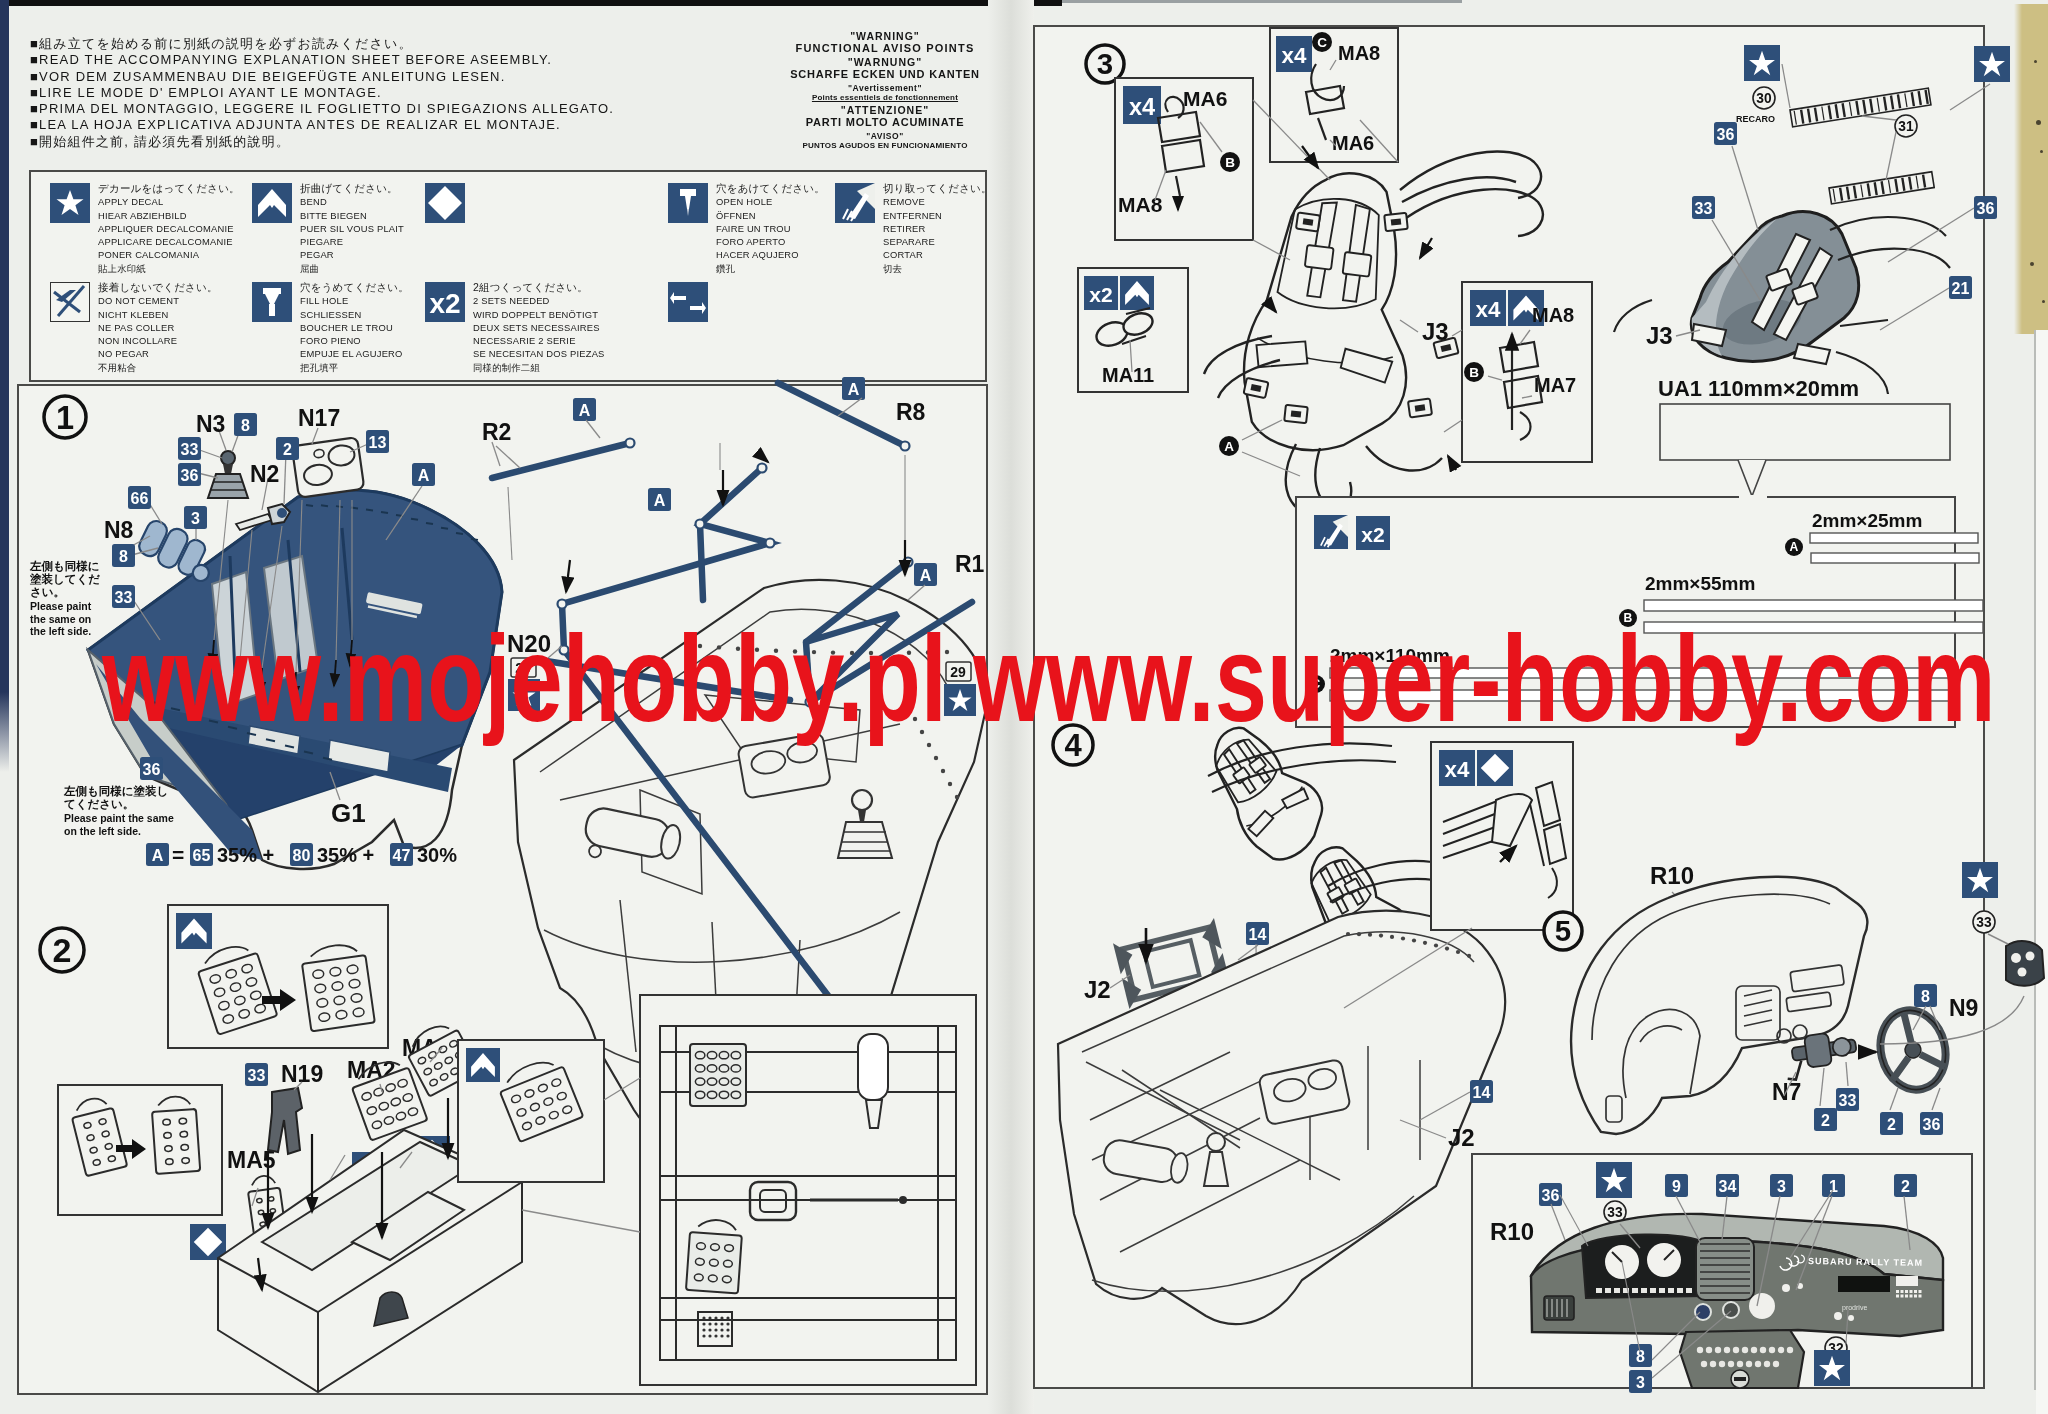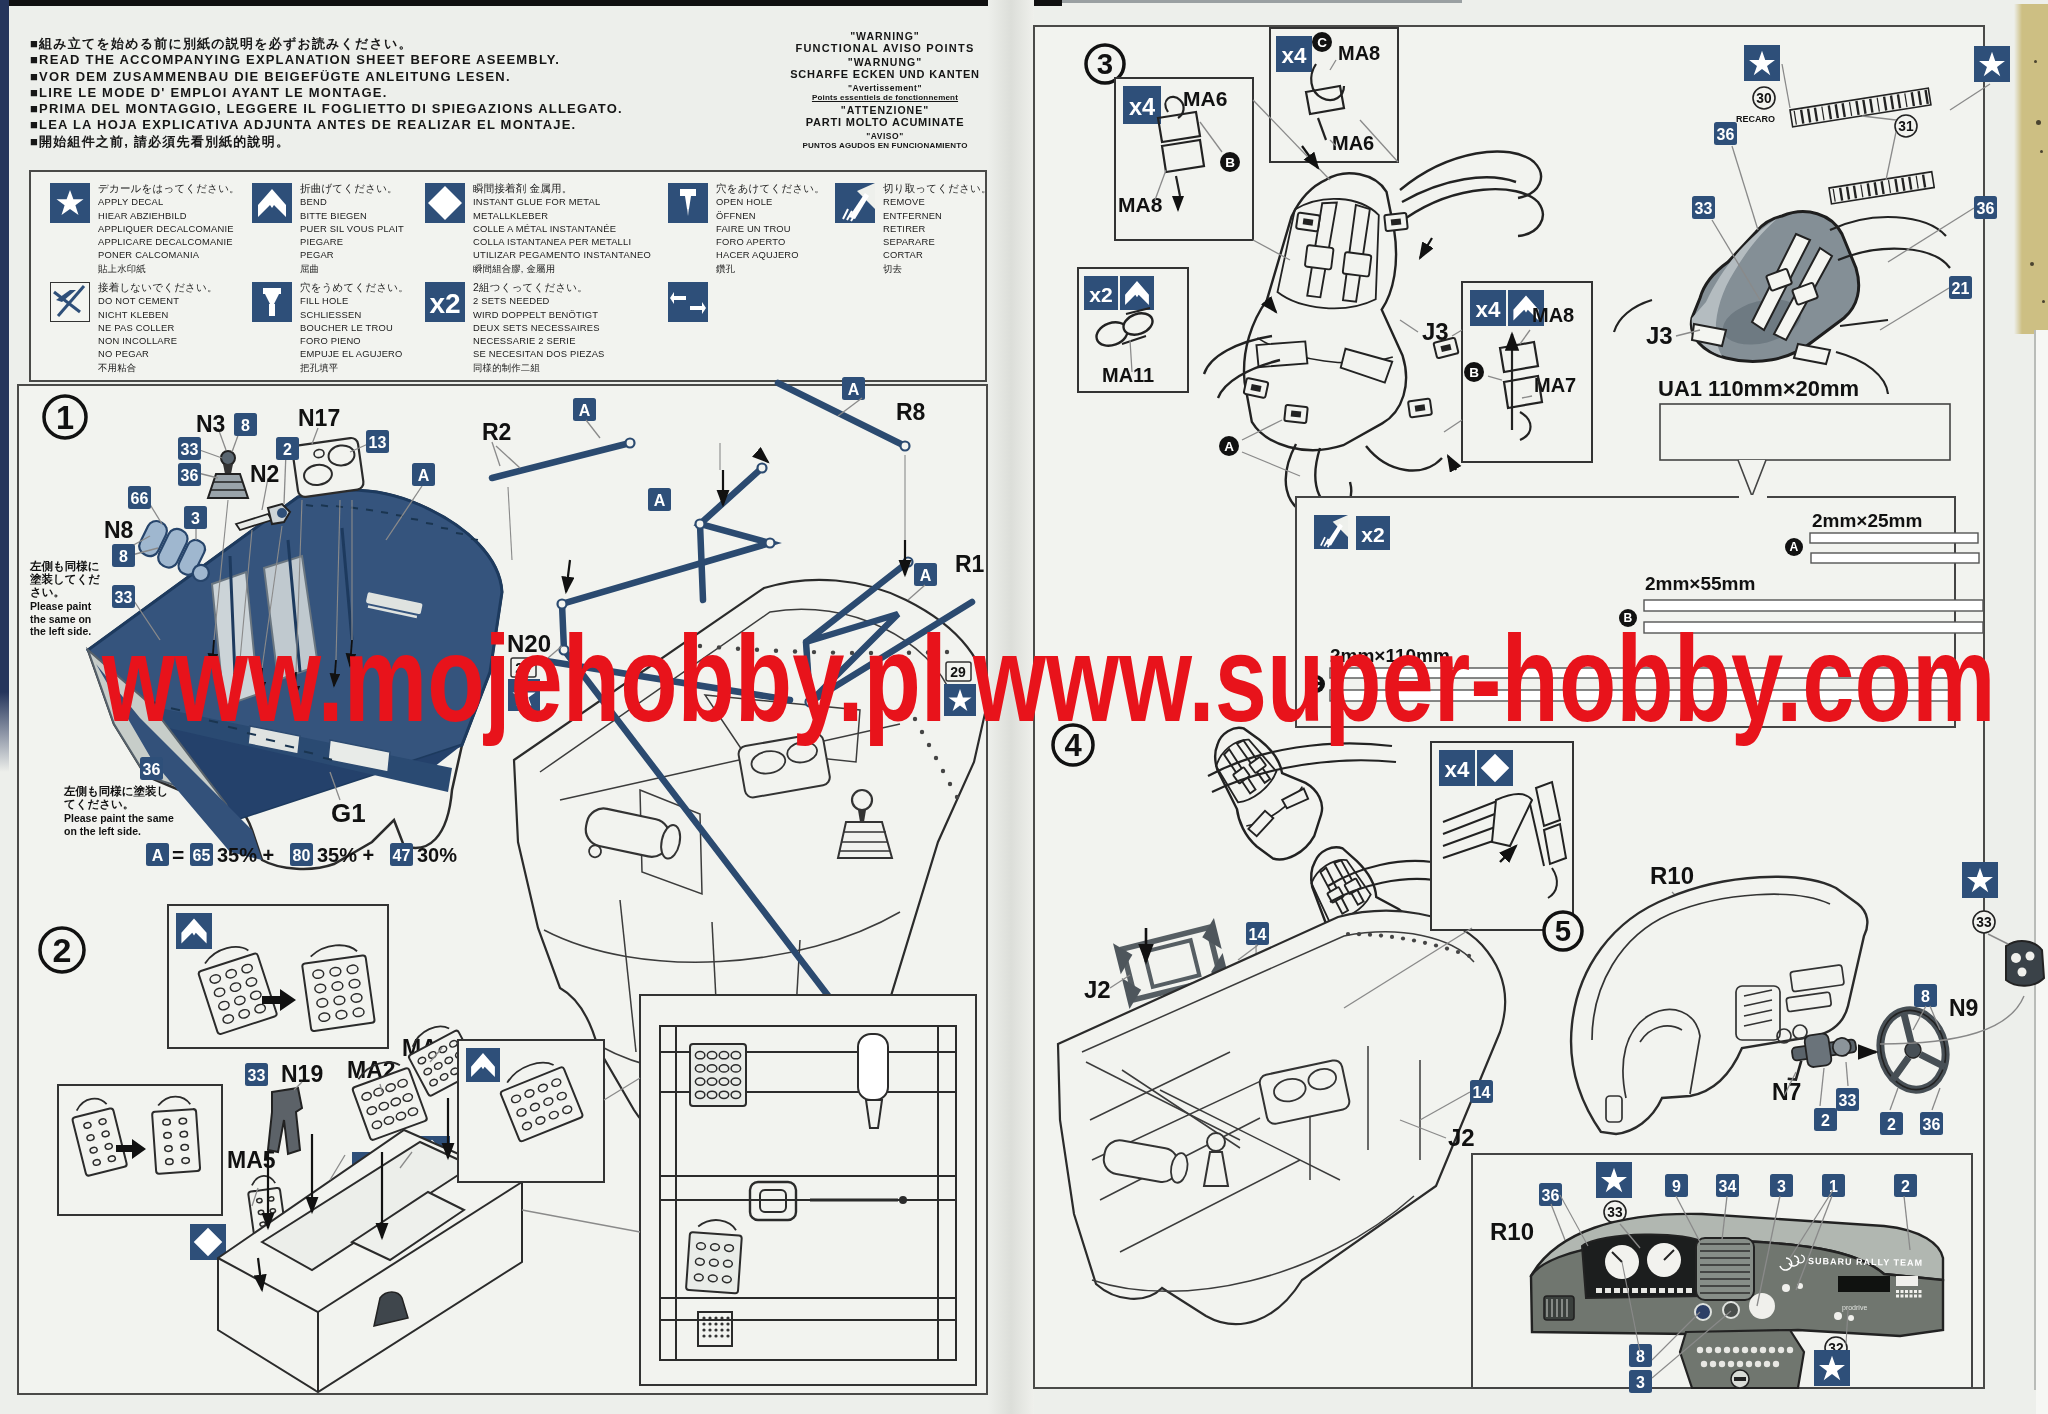--- a/index.html
+++ b/index.html
@@ -1,19 +1,19 @@
 <!DOCTYPE html>
 <html><head><meta charset="utf-8">
 <style>
 html,body{margin:0;padding:0;}
 #c{position:relative;width:2048px;height:1414px;background:#edefeb;overflow:hidden;
    font-family:"Liberation Sans",sans-serif;}
 .abs{position:absolute;}
 .box{position:absolute;border:2px solid #4a4a48;background:#f2f3ef;}
-.wl{color:#161616;font-size:13px;letter-spacing:1.2px;white-space:nowrap;line-height:16.3px;font-weight:bold;}
+.wl{color:#161616;font-size:13px;letter-spacing:1.2px;white-space:nowrap;line-height:16.3px;font-weight:normal;}
 .lgtxt{color:#202020;font-size:9.4px;line-height:13.3px;white-space:nowrap;font-weight:normal;letter-spacing:.2px;}
 .lgtxt .jp{font-size:10.5px;}
 .wm{position:absolute;color:#e8131b;font-weight:bold;white-space:nowrap;z-index:50;transform-origin:0 0;}
 </style></head><body>
 <div id="c">
 
 <div class="abs" style="left:0;top:0;width:1062px;height:6px;background:#101010;"></div>
 <div class="abs" style="left:1062px;top:0;width:400px;height:3px;background:#9aa0a2;"></div>
 <div class="abs" style="left:0;top:0;width:9px;height:692px;background:#25355c;"></div>
 <div class="abs" style="left:0;top:692px;width:9px;height:80px;background:linear-gradient(#25355c,#edefeb);"></div>
@@ -50,21 +50,20 @@
 <div class="abs lgtxt" style="left:98px;top:182px;"><span class="jp">デカールをはってください。</span><br>APPLY DECAL<br>HIEAR ABZIEHBILD<br>APPLIQUER DECALCOMANIE<br>APPLICARE DECALCOMANIE<br>PONER CALCOMANIA<br>貼上水印紙</div>
 <svg class="abs" style="left:252px;top:183px;" width="40" height="40" viewBox="0 0 40 40">
       <rect width="40" height="40" fill="#2e4f79"></rect>
       <path d="M6 34 L6 22 L20 6 L34 22 L34 34 L22 22 L20 25 L18 22 Z" fill="#fff"></path>
     </svg>
 <div class="abs lgtxt" style="left:300px;top:182px;"><span class="jp">折曲げてください。</span><br>BEND<br>BITTE BIEGEN<br>PUER SIL VOUS PLAIT<br>PIEGARE<br>PEGAR<br>屈曲</div>
 <svg class="abs" style="left:425px;top:183px;" width="40" height="40" viewBox="0 0 40 40">
       <rect width="40" height="40" fill="#2e4f79"></rect>
       <rect x="8" y="8" width="24" height="24" fill="#fff" transform="rotate(45 20 20)"></rect>
     </svg>
-<div class="abs lgtxt" style="left:473px;top:182px;"><span class="jp">瞬間接着剤  金属用。</span><br>INSTANT GLUE FOR METAL<br>METALLKLEBER<br>COLLE A MÉTAL INSTANTANÉE<br>COLLA ISTANTANEA PER METALLI<br>UTILIZAR PEGAMENTO INSTANTANEO<br>瞬間組合膠, 金屬用</div>
 <svg class="abs" style="left:668px;top:183px;" width="40" height="40" viewBox="0 0 40 40">
       <rect width="40" height="40" fill="#2e4f79"></rect>
       <g fill="#fff">
         <rect x="12" y="6" width="16" height="7"></rect>
         <path d="M17 13 L23 13 L21 26 L19 26 Z"></path>
         <path d="M19.2 26 L20.8 26 L20 33 Z"></path>
       </g>
     </svg>
 <div class="abs lgtxt" style="left:716px;top:182px;"><span class="jp">穴をあけてください。</span><br>OPEN HOLE<br>ÖFFNEN<br>FAIRE UN TROU<br>FORO APERTO<br>HACER AQUJERO<br>鑽孔</div>
 <svg class="abs" style="left:835px;top:183px;" width="40" height="40" viewBox="0 0 40 40">

